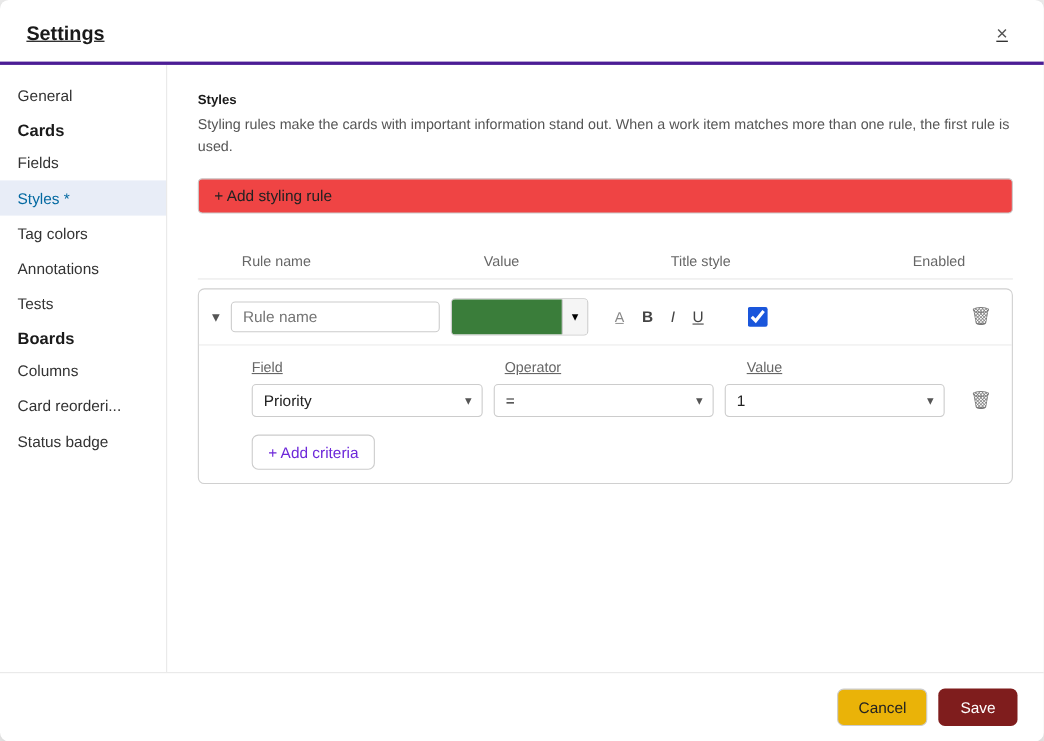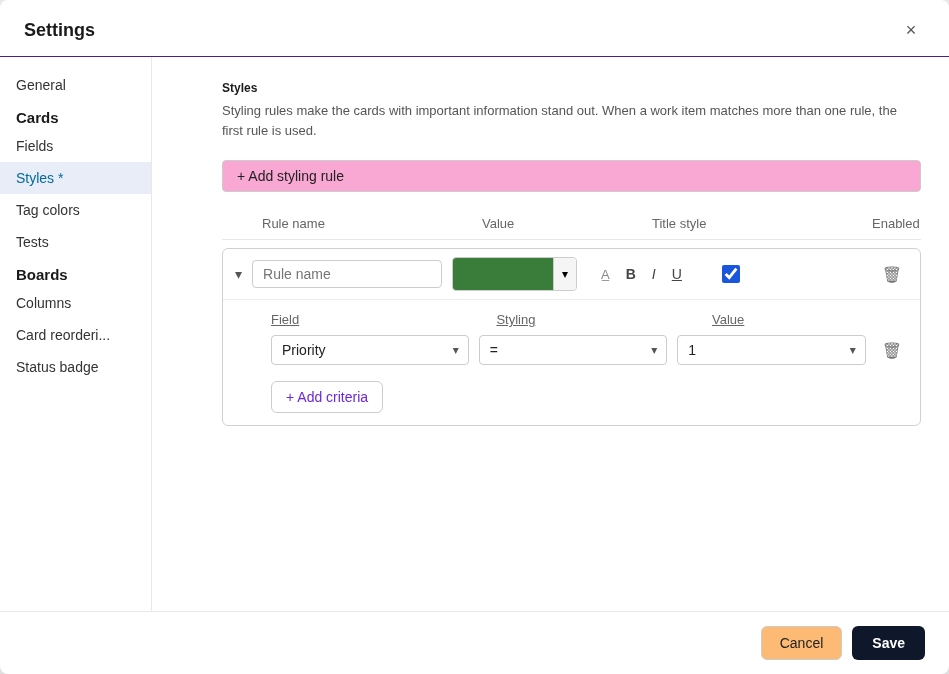--- a/index.html
+++ b/index.html
@@ -14,21 +14,22 @@
       display: flex;
       flex-direction: column;
       overflow: hidden;
     }
 
     .dialog-header {
       display: flex;
       align-items: center;
       justify-content: space-between;
       padding: 16px 24px 12px 24px;
-      border-bottom: 1px solid #4c1d95;
+      border-bottom: 3px solid #4c1d95;
+      text-decoration: underline;
     }
 
     .dialog-title {
       font-size: 18px;
       font-weight: 600;
       color: #1a1a1a;
     }
 
     .close-btn {
       background: none;
@@ -41,21 +42,20 @@
       display: flex;
       align-items: center;
       justify-content: center;
       border-radius: 4px;
     }
 
     .dialog-body {
       display: flex;
       flex: 1;
       overflow: hidden;
-      gap: 42px;
     }
 
     
     .sidebar {
       width: 152px;
       border-right: 1px solid #e8e8e8;
       padding: 12px 0;
       flex-shrink: 0;
       overflow-y: auto;
     }
@@ -101,27 +101,27 @@
       color: #555;
       margin-bottom: 20px;
       line-height: 1.5;
     }
 
     .add-rule-btn {
       display: inline-flex;
       align-items: center;
       gap: 6px;
       border: 1px solid #ccc;
-      background: #f9a8d4;
+      background: #ef4444;
       padding: 7px 14px;
       border-radius: 4px;
       font-size: 14px;
       color: #222;
       cursor: pointer;
-      margin-bottom: 24px;
+      margin-bottom: 36px;
     }
 
     .table-header {
       display: grid;
       grid-template-columns: 40px 220px 170px 220px 100px 50px;
       padding: 0 0 8px 0;
       font-size: 13px;
       color: #666;
       border-bottom: 1px solid #e8e8e8;
       margin-bottom: 8px;
@@ -292,35 +292,35 @@
       display: flex;
       justify-content: flex-end;
       gap: 10px;
       padding: 14px 24px;
       border-top: 1px solid #e8e8e8;
     }
 
     .btn-cancel {
       padding: 8px 18px;
       border: 1px solid #ccc;
-      background: #fdba74;
+      background: #eab308;
       border-radius: 6px;
       font-size: 14px;
       cursor: pointer;
       color: #222;
     }
 
     .btn-save {
       padding: 8px 20px;
       border: none;
-      background: #0f172a;
+      background: #7f1d1d;
       color: #fff;
       border-radius: 6px;
       font-size: 14px;
-      font-weight: 700;
+      font-weight: 400;
       cursor: pointer;
     }
 
     .text-decoration-line {
       display: flex;
       flex-direction: column;
       align-items: center;
       gap: 1px;
     }
   </style>
@@ -335,20 +335,21 @@
   </div>
 
   <div class="dialog-body">
 
     <div class="sidebar">
       <div class="sidebar-item">General</div>
       <div class="sidebar-section-header">Cards</div>
       <div class="sidebar-item">Fields</div>
       <div class="sidebar-item active">Styles *</div>
       <div class="sidebar-item">Tag colors</div>
+      <div class="sidebar-item">Annotations</div>
       <div class="sidebar-item">Tests</div>
       <div class="sidebar-section-header">Boards</div>
       <div class="sidebar-item">Columns</div>
       <div class="sidebar-item">Card reorderi...</div>
       <div class="sidebar-item">Status badge</div>
     </div>
 
     <div class="main-content">
       <div class="section-title">Styles</div>
       <div class="section-desc">Styling rules make the cards with important information stand out. When a work item matches more than one rule, the first rule is used.</div>
@@ -400,21 +401,21 @@
           <input type="checkbox" class="checkbox-enabled" checked="" style="">
 
           <button class="delete-btn">
             <span>🗑</span>
           </button>
         </div>
 
         <div class="criteria-section">
           <div class="criteria-headers">
             <div class="col-field">Field</div>
-            <div class="col-op">Styling</div>
+            <div class="col-op">Operator</div>
             <div class="col-val">Value</div>
           </div>
 
           <div class="criteria-row">
             <div class="select-wrapper field-col">
               <select class="criteria-select">
                 <option>Priority</option>
                 <option>Status</option>
                 <option>Assignee</option>
                 <option>Title</option>

